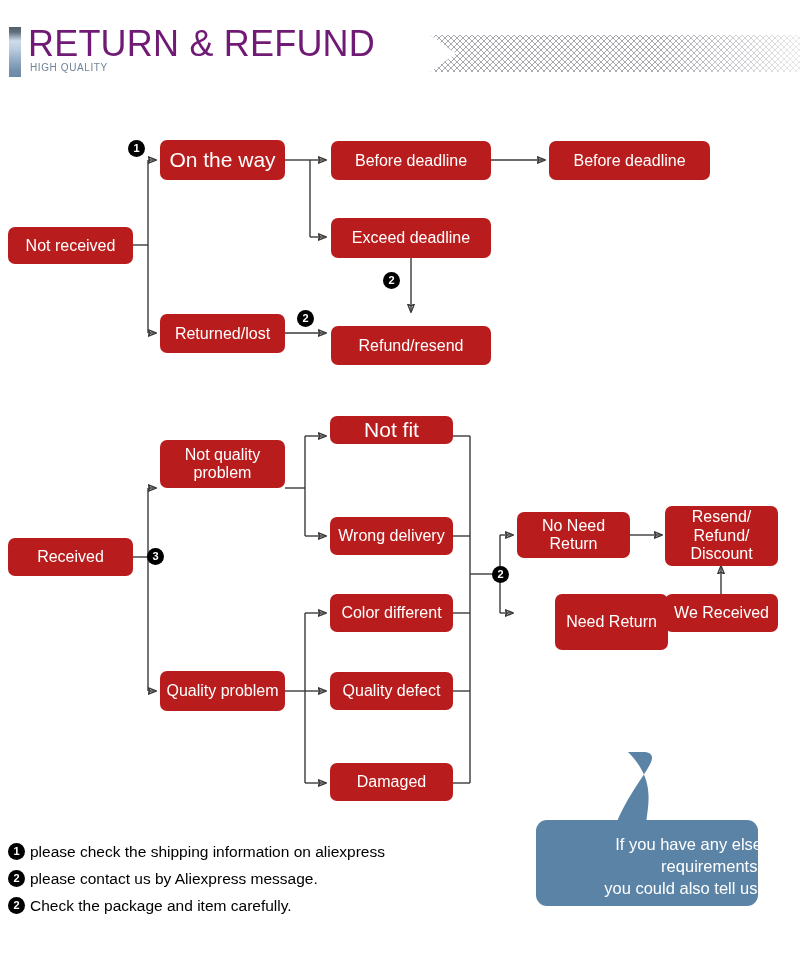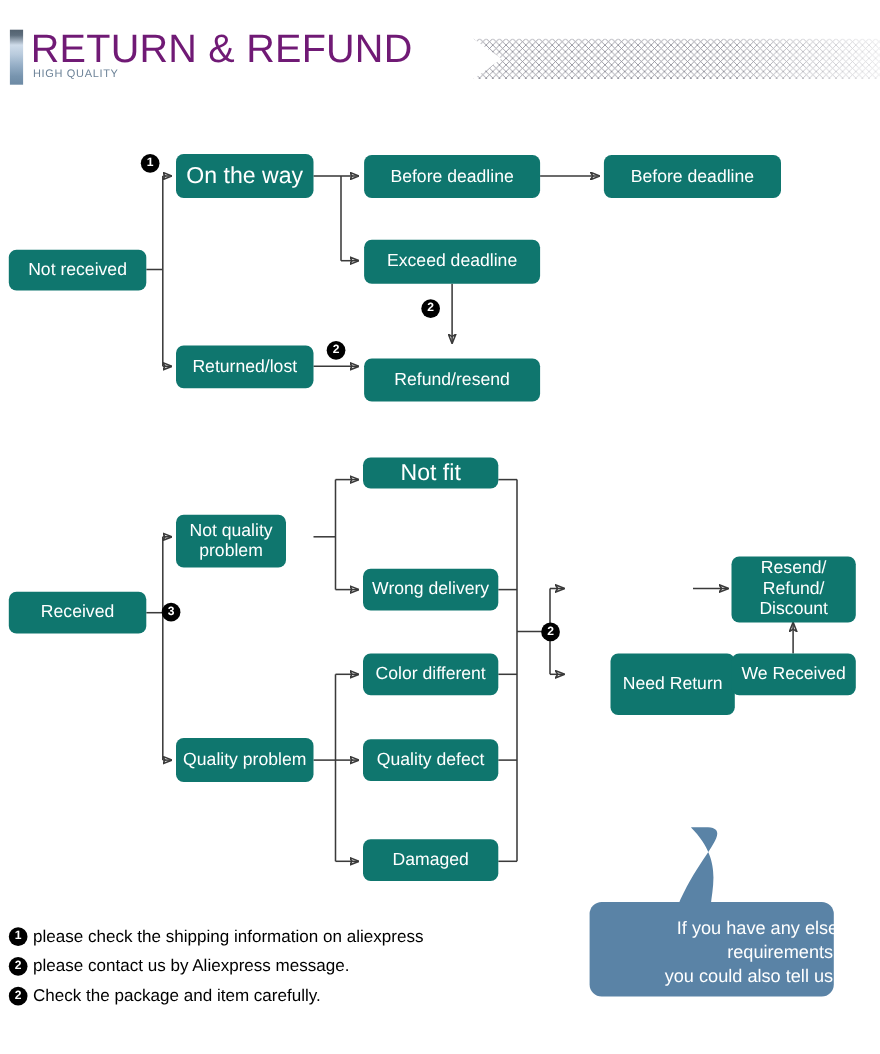--- a/index.html
+++ b/index.html
@@ -53,21 +53,21 @@
   }
   #header-pattern {
     position: absolute;
     left: 430px; top: 35px;
     width: 370px; height: 37px;
   }
 
   
   .fbox {
     position: absolute;
-    background: #0f766e;
+    background: #b91c1c;
     color: #ffffff;
     border-radius: 7px;
     display: flex;
     align-items: center;
     justify-content: center;
     text-align: center;
     font-size: 16px;
     line-height: 1.12;
     box-sizing: border-box;
     padding: 2px 6px;
@@ -261,35 +261,37 @@
 
     <path d="M630,535 L662,535" marker-end="url(#arr)"></path>
 
     <path d="M630,613 L662,613" marker-end="url(#arr)"></path>
 
     <path d="M721,594 L721,566" marker-end="url(#arr)"></path>
   </svg>
 
   <div class="fbox" style="left:8px;  top:538px; width:125px; height:38px;">Received</div>
 
-  <div class="fbox" style="left:160px; top:468px; width:100px; height:48px; white-space:pre-line;">Not quality
+  <div class="fbox" style="left:160px; top:440px; width:125px; height:48px; white-space:pre-line;">Not quality
 problem</div>
 
   <div class="fbox" style="left:160px; top:671px; width:125px; height:40px;">Quality problem</div>
 
   <div class="fbox big" style="left:330px; top:416px; width:123px; height:28px;">Not fit</div>
 
   <div class="fbox" style="left:330px; top:517px; width:123px; height:38px;">Wrong delivery</div>
 
   <div class="fbox" style="left:330px; top:672px; width:123px; height:38px;">Quality defect</div>
 
   <div class="fbox" style="left:330px; top:594px; width:123px; height:38px;">Color different</div>
 
   <div class="fbox" style="left:330px; top:763px; width:123px; height:38px;">Damaged</div>
 
+  <div class="fbox" style="left:517px; top:512px; width:113px; height:46px; white-space:pre-line;">No Need
+Return</div>
 
   <div class="fbox" style="left:517px; top:594px; width:113px; height:56px;margin-left:38px;">Need Return</div>
 
   <div class="fbox" style="left:665px; top:594px; width:113px; height:38px;">We Received</div>
 
   <div class="fbox" style="left:665px; top:506px; width:113px; height:60px; white-space:pre-line; line-height:1.18;">Resend/
 Refund/
 Discount</div>
 
   <div class="badge" style="left:147px; top:548px;">3</div>

